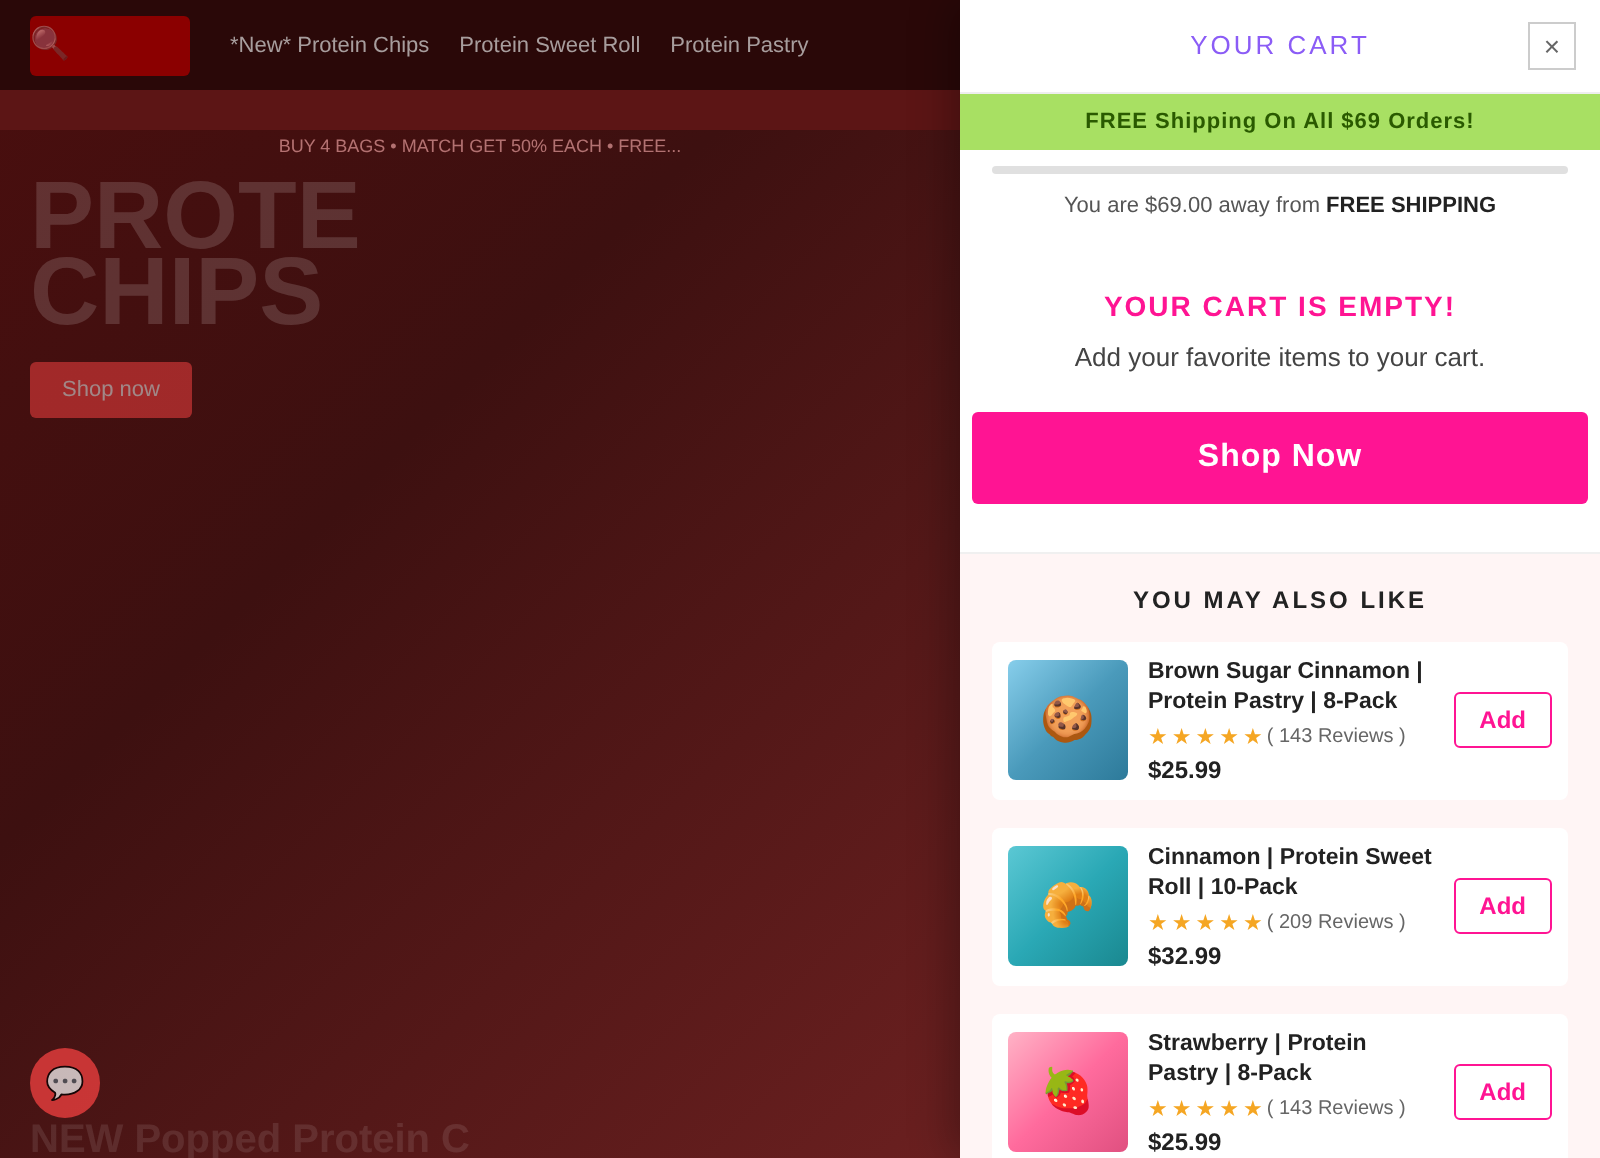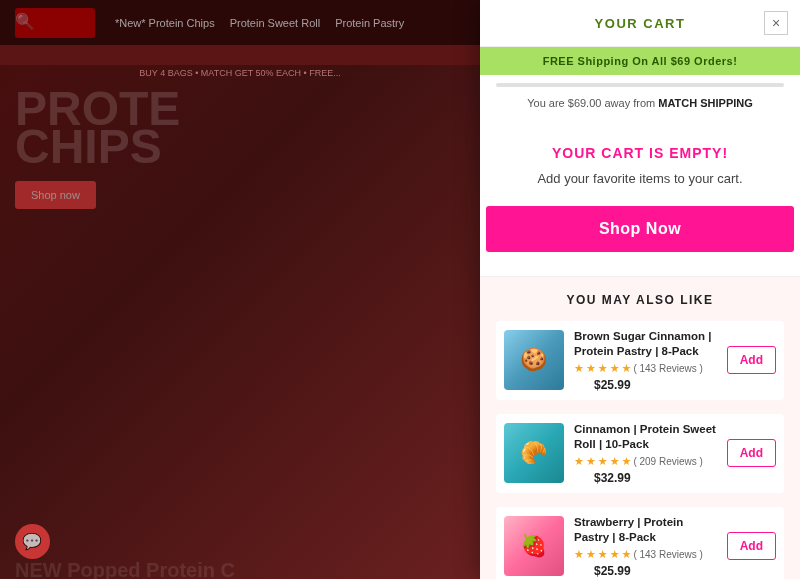--- a/index.html
+++ b/index.html
@@ -146,24 +146,24 @@
     .cart-header {
       padding: 14px 16px;
       text-align: center;
       border-bottom: 1px solid #eee;
       position: relative;
       background: white;
     }
 
     .cart-title {
       font-size: 13px;
-      font-weight: 700;
+      font-weight: 400;
       letter-spacing: 1.5px;
       text-transform: uppercase;
-      color: #4d7c0f;
+      color: #8b5cf6;
       margin-top: 46px;
     }
 
     .cart-close-btn {
       position: absolute;
       right: 12px;
       top: 50%;
       transform: translateY(-50%);
       width: 24px;
       height: 24px;
@@ -347,21 +347,20 @@
 
     .review-count {
       font-size: 10px;
       color: #666;
     }
 
     .product-price {
       font-size: 12px;
       font-weight: 600;
       color: #222;
-      margin-left: 20px;
     }
 
     .add-btn {
       background: white;
       color: #ff1493;
       border: 1.5px solid #ff1493;
       padding: 6px 12px;
       font-size: 12px;
       font-weight: 600;
       cursor: pointer;
@@ -404,21 +403,21 @@
     <button class="cart-close-btn">×</button>
   </div>
 
   <div class="free-shipping-banner">FREE Shipping On All $69 Orders!</div>
 
   <div class="shipping-progress">
     <div class="shipping-bar-bg">
       <div class="shipping-bar-fill"></div>
     </div>
     <div class="shipping-text">
-      <span>You are $69.00 away from </span><strong>MATCH SHIPPING</strong>
+      <span>You are $69.00 away from </span><strong>FREE SHIPPING</strong>
     </div>
   </div>
 
   <div class="cart-empty-section">
     <div class="cart-empty-title">YOUR CART IS EMPTY!</div>
     <div class="cart-empty-subtitle">Add your favorite items to your cart.</div>
     <button class="shop-now-btn">Shop Now</button>
   </div>
 
   <div class="may-also-like">

